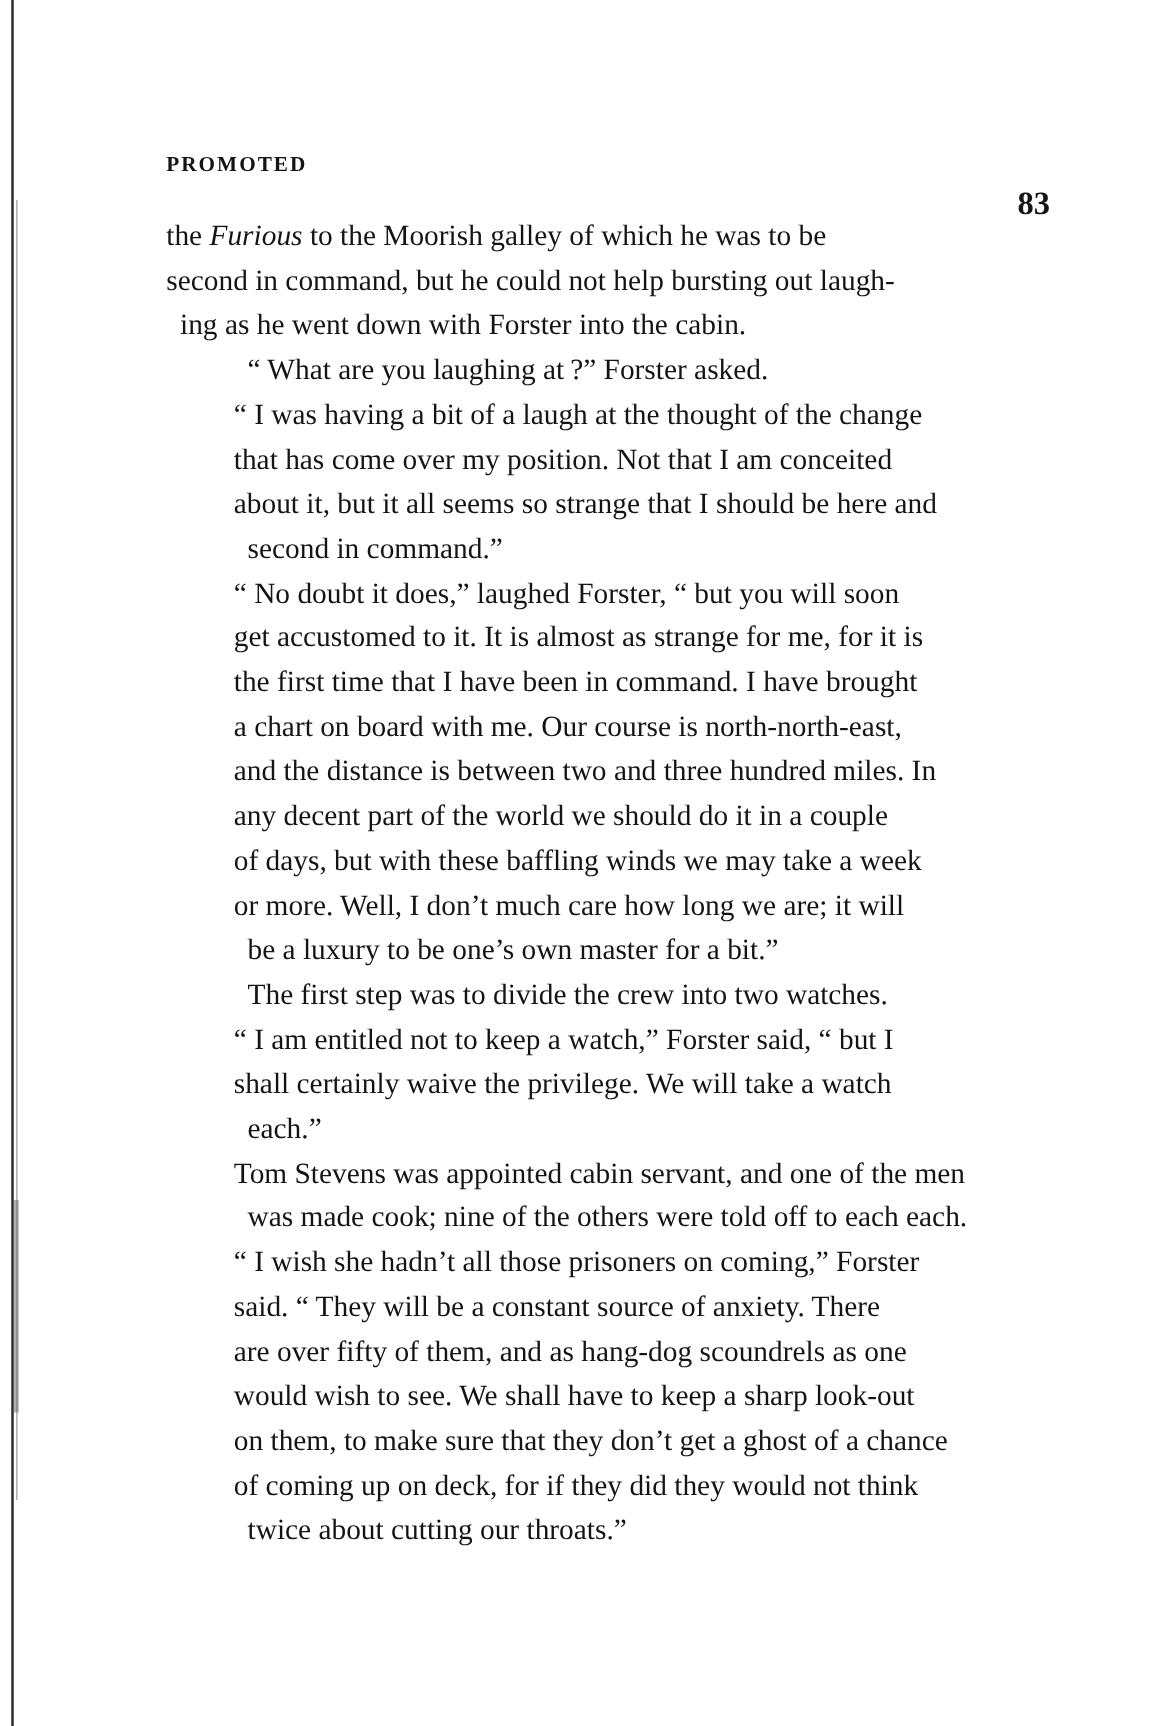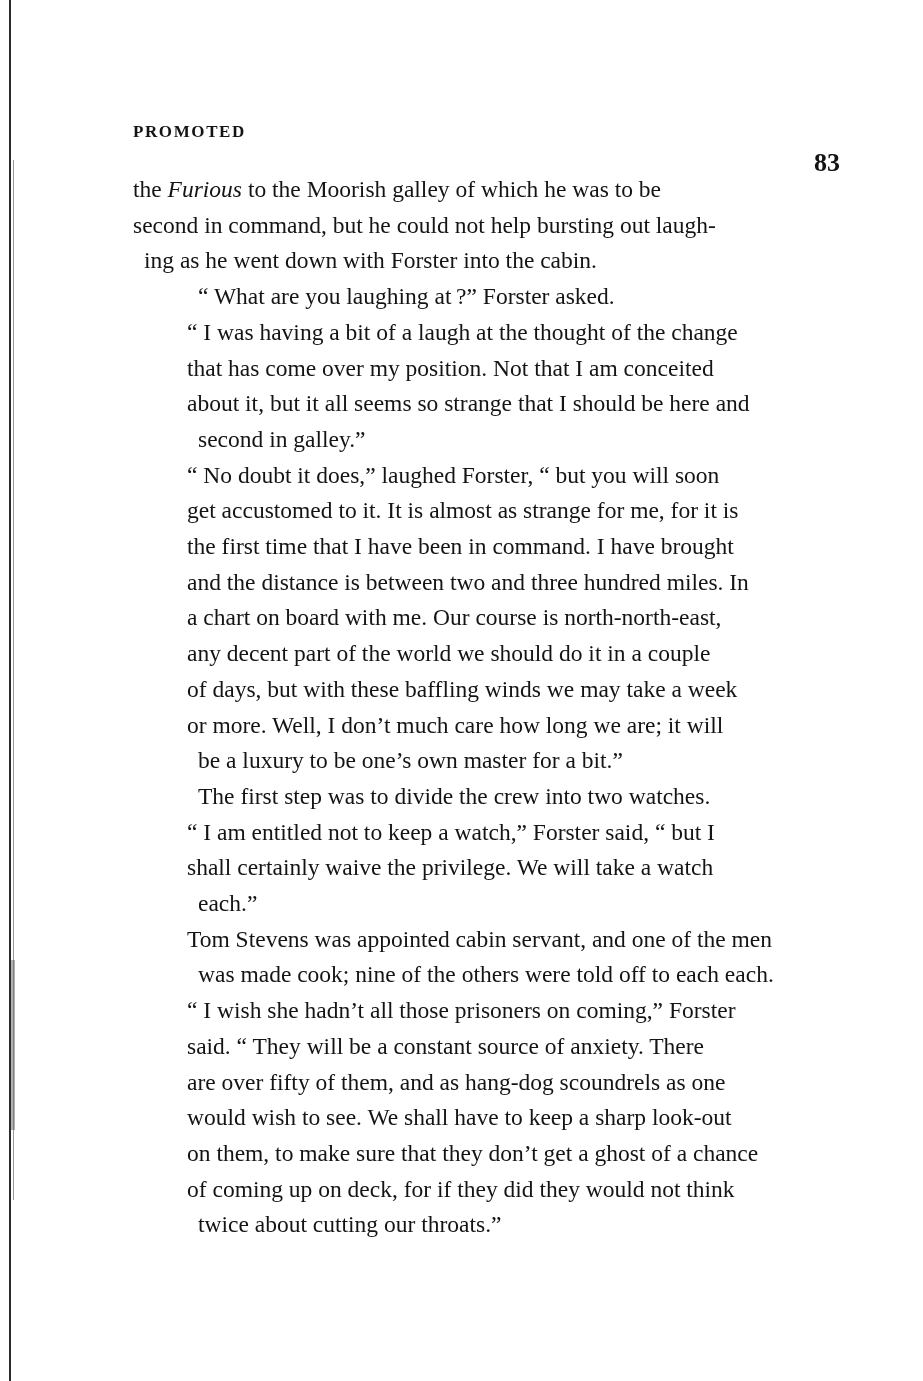--- a/index.html
+++ b/index.html
@@ -143,28 +143,28 @@
         <span class="ln justify-last"><span class="stretch">second in command, but he could not help bursting out laugh-</span></span>
         <span class="ln"><span class="stretch">ing as he went down with Forster into the cabin.</span></span>
       </p>
       <p class="para indent">
         <span class="ln"><span class="stretch">“ What are you laughing at ?” Forster asked.</span></span>
       </p>
       <p class="para indent">
         <span class="ln justify-last"><span class="stretch">“ I was having a bit of a laugh at the thought of the change</span></span>
         <span class="ln justify-last"><span class="stretch">that has come over my position.   Not that I am conceited</span></span>
         <span class="ln justify-last"><span class="stretch">about it, but it all seems so strange that I should be here and</span></span>
-        <span class="ln"><span class="stretch">second in galley.”</span></span>
+        <span class="ln"><span class="stretch">second in command.”</span></span>
       </p>
       <p class="para indent">
         <span class="ln justify-last"><span class="stretch">“ No doubt it does,” laughed Forster, “ but you will soon</span></span>
         <span class="ln justify-last"><span class="stretch">get accustomed to it.   It is almost as strange for me, for it is</span></span>
         <span class="ln justify-last"><span class="stretch">the first time that I have been in command.   I have brought</span></span>
+        <span class="ln justify-last"><span class="stretch">a chart on board with me.   Our course is north-north-east,</span></span>
         <span class="ln justify-last"><span class="stretch">and the distance is between two and three hundred miles.   In</span></span>
-        <span class="ln justify-last"><span class="stretch">a chart on board with me.   Our course is north-north-east,</span></span>
         <span class="ln justify-last"><span class="stretch">any decent part of the world we should do it in a couple</span></span>
         <span class="ln justify-last"><span class="stretch">of days, but with these baffling winds we may take a week</span></span>
         <span class="ln justify-last"><span class="stretch">or more.   Well, I don’t much care how long we are; it will</span></span>
         <span class="ln"><span class="stretch">be a luxury to be one’s own master for a bit.”</span></span>
       </p>
       <p class="para indent">
         <span class="ln"><span class="stretch">The first step was to divide the crew into two watches.</span></span>
       </p>
       <p class="para indent">
         <span class="ln justify-last"><span class="stretch">“ I am entitled not to keep a watch,” Forster said, “ but I</span></span>

